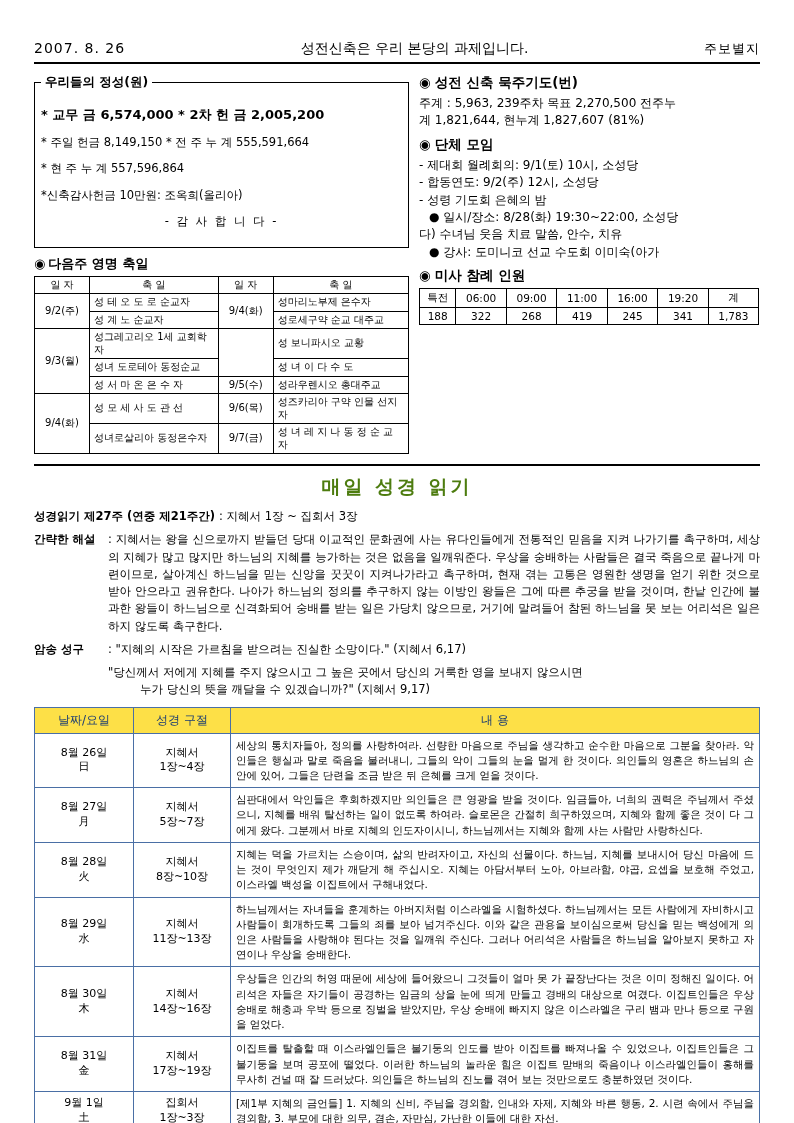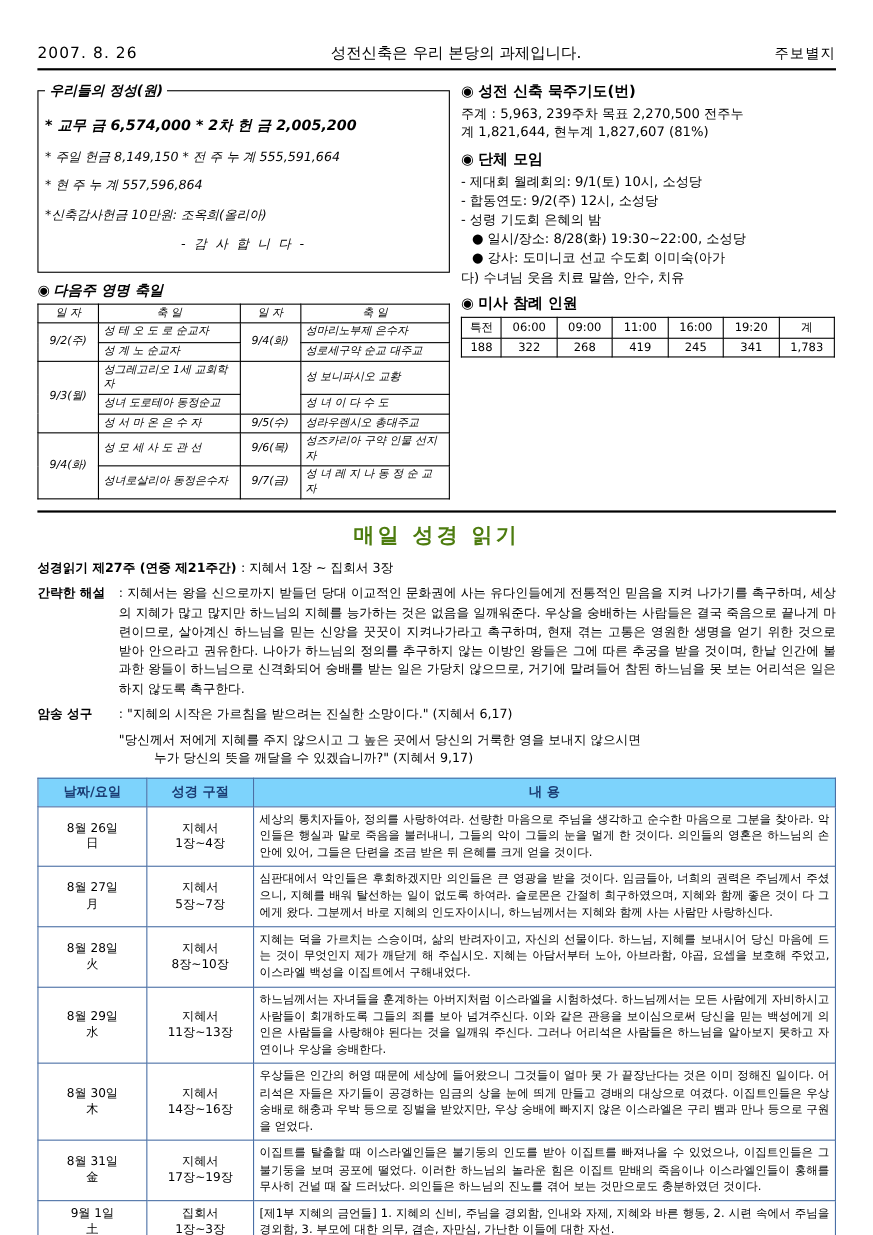--- a/index.html
+++ b/index.html
@@ -15,21 +15,21 @@
 
   
   .hdr{display:flex;align-items:baseline;justify-content:space-between;font-size:14px;letter-spacing:1px;margin-top:12px;}
   .hdr .date{font-size:14px;}
   .hdr .title{font-size:14px;letter-spacing:0px;}
   .hdr .right{font-size:13px;}
   .hdr-rule{border-bottom:2px solid #000;margin-top:4px;}
 
   
   .topwrap{display:flex;gap:10px;margin-top:10px;}
-  .colL{width:375px;font-style:italic;}
+  .colL{width:375px;}
   .colR{width:340px;}
 
   fieldset.box{
     border:1px solid #000;margin:0;padding:4px 6px 6px 6px;
   }
   fieldset.box legend{font-weight:bold;font-size:12.5px;padding:0 4px;}
   .offering p{margin:11px 0;font-size:11.5px;line-height:1.35;}
   .offering .big{font-weight:bold;font-size:13px;}
   .offering .thanks{text-align:center;margin-top:3px;font-size:11.5px;letter-spacing:2px;}
 
@@ -61,21 +61,21 @@
   .bigtitle{text-align:center;color:#4d7c0f;font-weight:bold;font-size:19px;letter-spacing:3px;margin:8px 0 8px 0;}
 
   .para{display:flex;font-size:11.5px;line-height:1.5;margin-bottom:6px;}
   .para .lbl{flex:0 0 74px;font-weight:bold;white-space:nowrap;}
   .para .txt{flex:1;text-align:justify;}
 
   .verse{margin-left:74px;font-size:11.5px;line-height:1.5;}
 
   
   table.read{border-collapse:collapse;width:100%;margin-top:8px;font-size:11px;}
-  table.read th{border:1px solid #4a6fa5;background:#7dd3fc;font-weight:bold;padding:4px 2px;color:#1b3c73;font-size:12px;}
+  table.read th{border:1px solid #4a6fa5;background:#fde047;font-weight:normal;padding:4px 2px;color:#1b3c73;font-size:12px;}
   table.read td{border:1px solid #4a6fa5;padding:4px 5px;vertical-align:middle;}
   table.read td.c1{width:88px;text-align:center;line-height:1.35;}
   table.read td.c2{width:86px;text-align:center;line-height:1.35;}
   table.read td.c3{text-align:justify;line-height:1.45;font-size:10.5px;margin-top:28px;}
 </style>
 </head>
 <body>
 
 <div class="page">
 
@@ -160,22 +160,22 @@
       <p class="rline">주계 : 5,963, 239주차 목표 2,270,500 전주누</p>
       <p class="rline">계 1,821,644, 현누계 1,827,607  (81%)</p>
 
       <div class="rtitle mt6">
         <span class="circ">◉</span><span>단체 모임</span>
       </div>
       <p class="rline">- 제대회 월례회의: 9/1(토) 10시, 소성당</p>
       <p class="rline">- 합동연도: 9/2(주) 12시, 소성당</p>
       <p class="rline">- 성령 기도회 은혜의 밤</p>
       <p class="rline indent1">● 일시/장소: 8/28(화) 19:30~22:00, 소성당</p>
+      <p class="rline">다) 수녀님 웃음 치료 말씀, 안수, 치유</p>
       <p class="rline indent1">● 강사:  도미니코 선교 수도회 이미숙(아가</p>
-      <p class="rline">다) 수녀님 웃음 치료 말씀, 안수, 치유</p>
 
       <div class="rtitle mt6">
         <span class="circ">◉</span><span>미사 참례 인원</span>
       </div>
       <table class="mass">
         <tbody>
             <tr>
           <th>특전</th>
           <th>06:00</th>
           <th>09:00</th>

